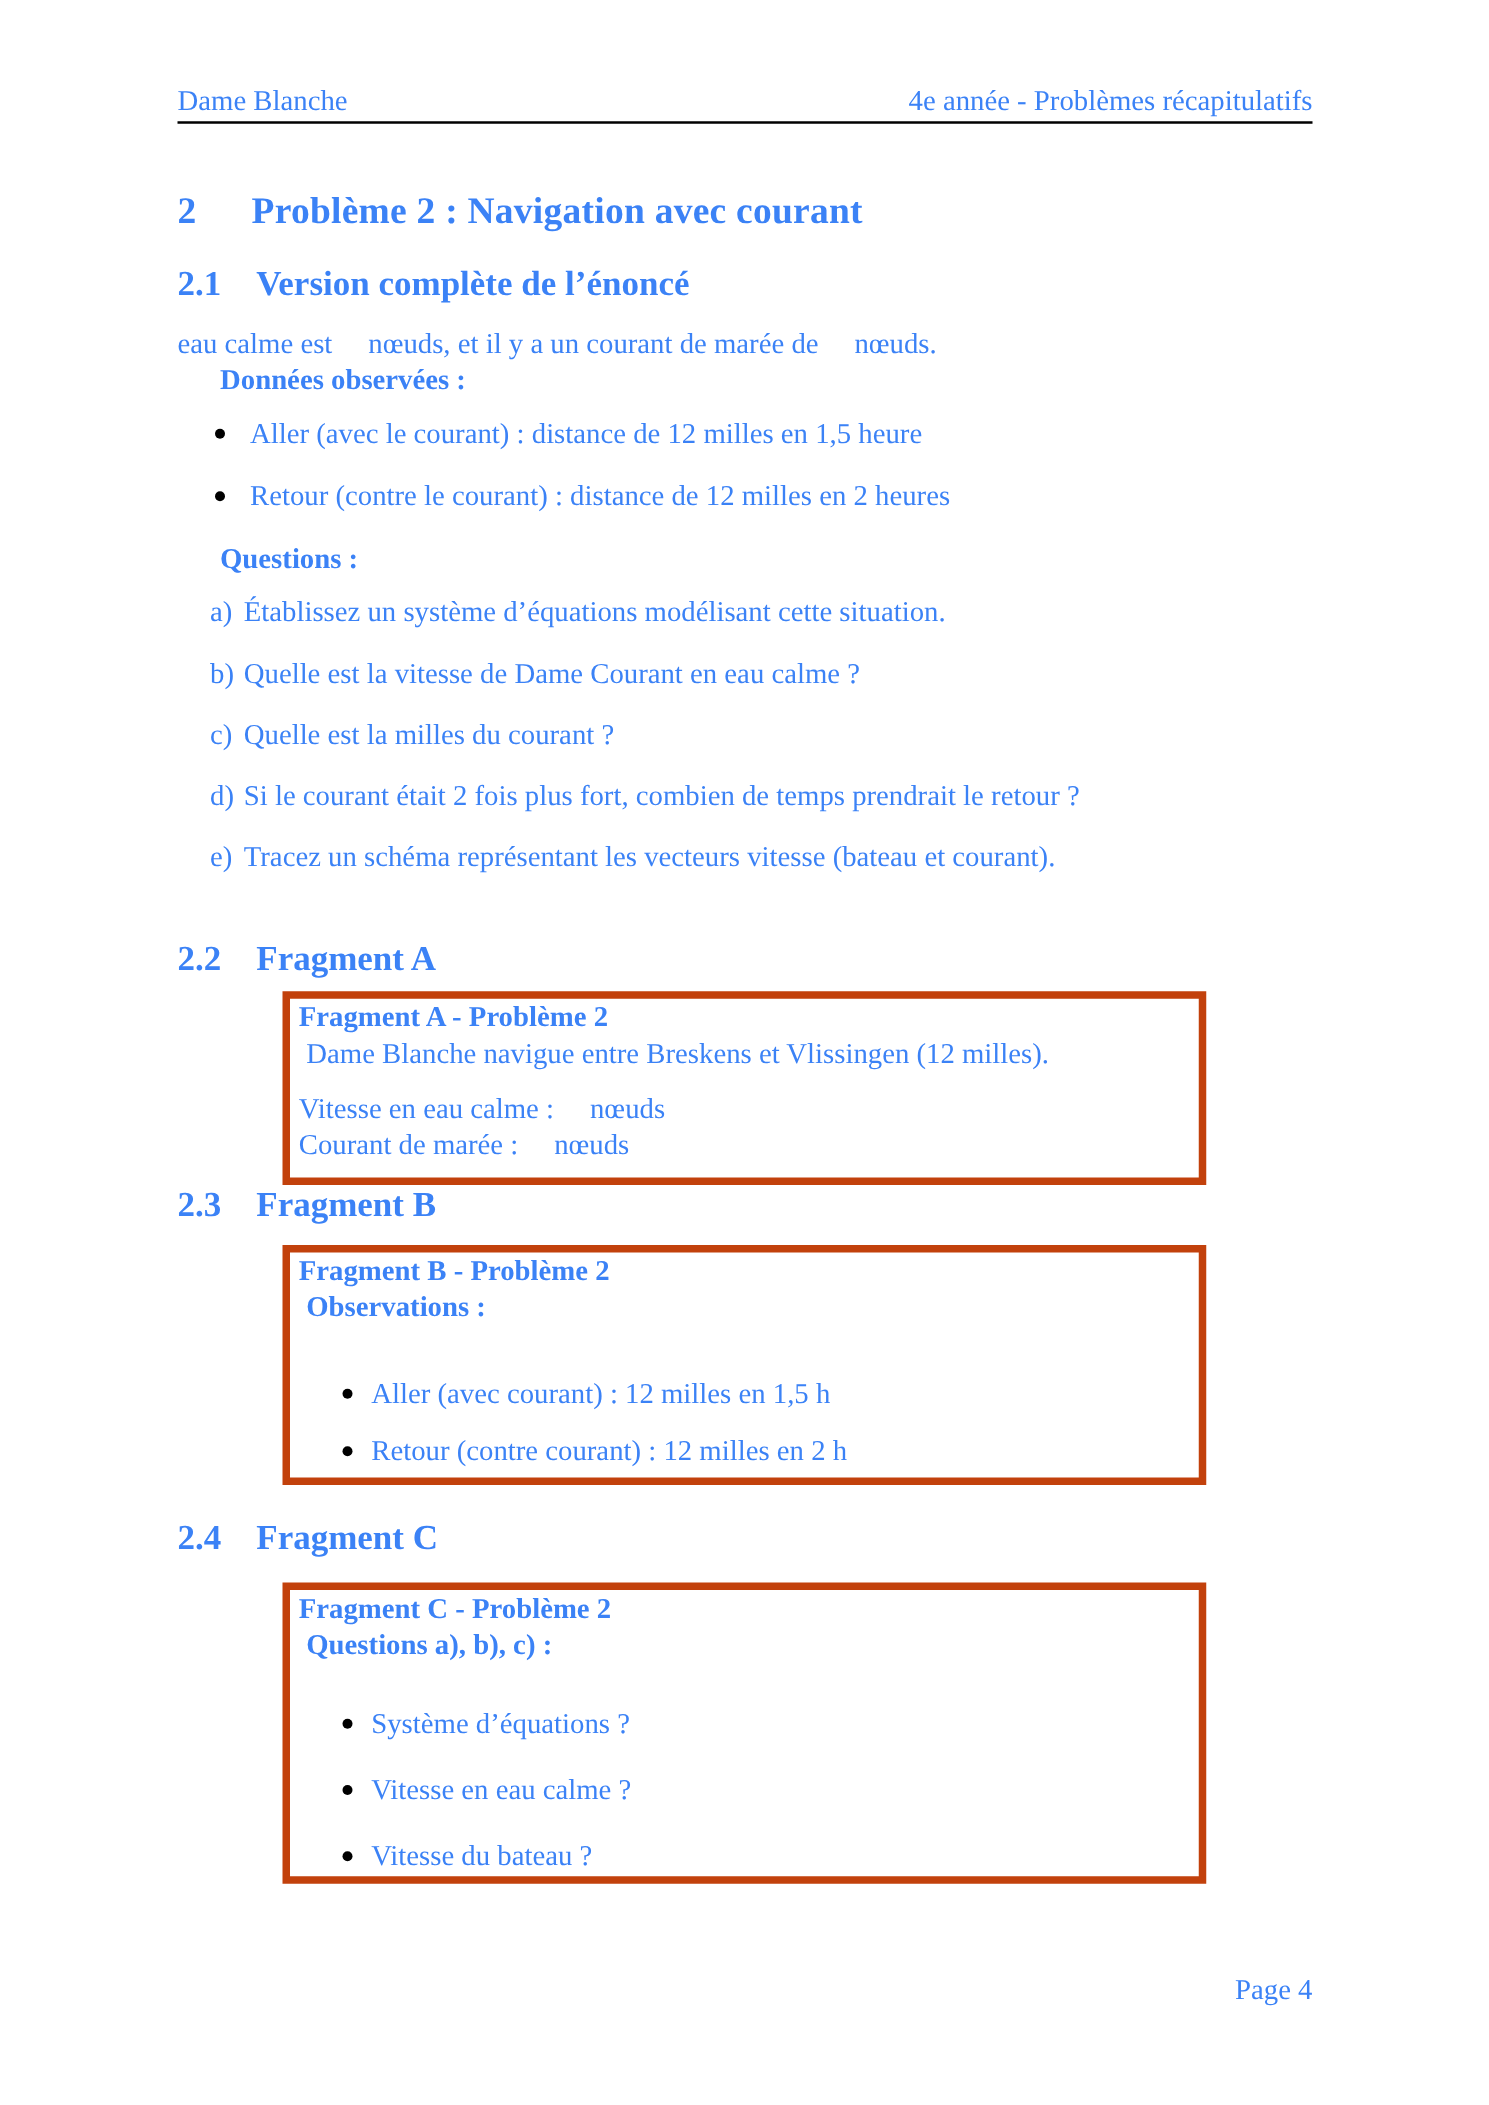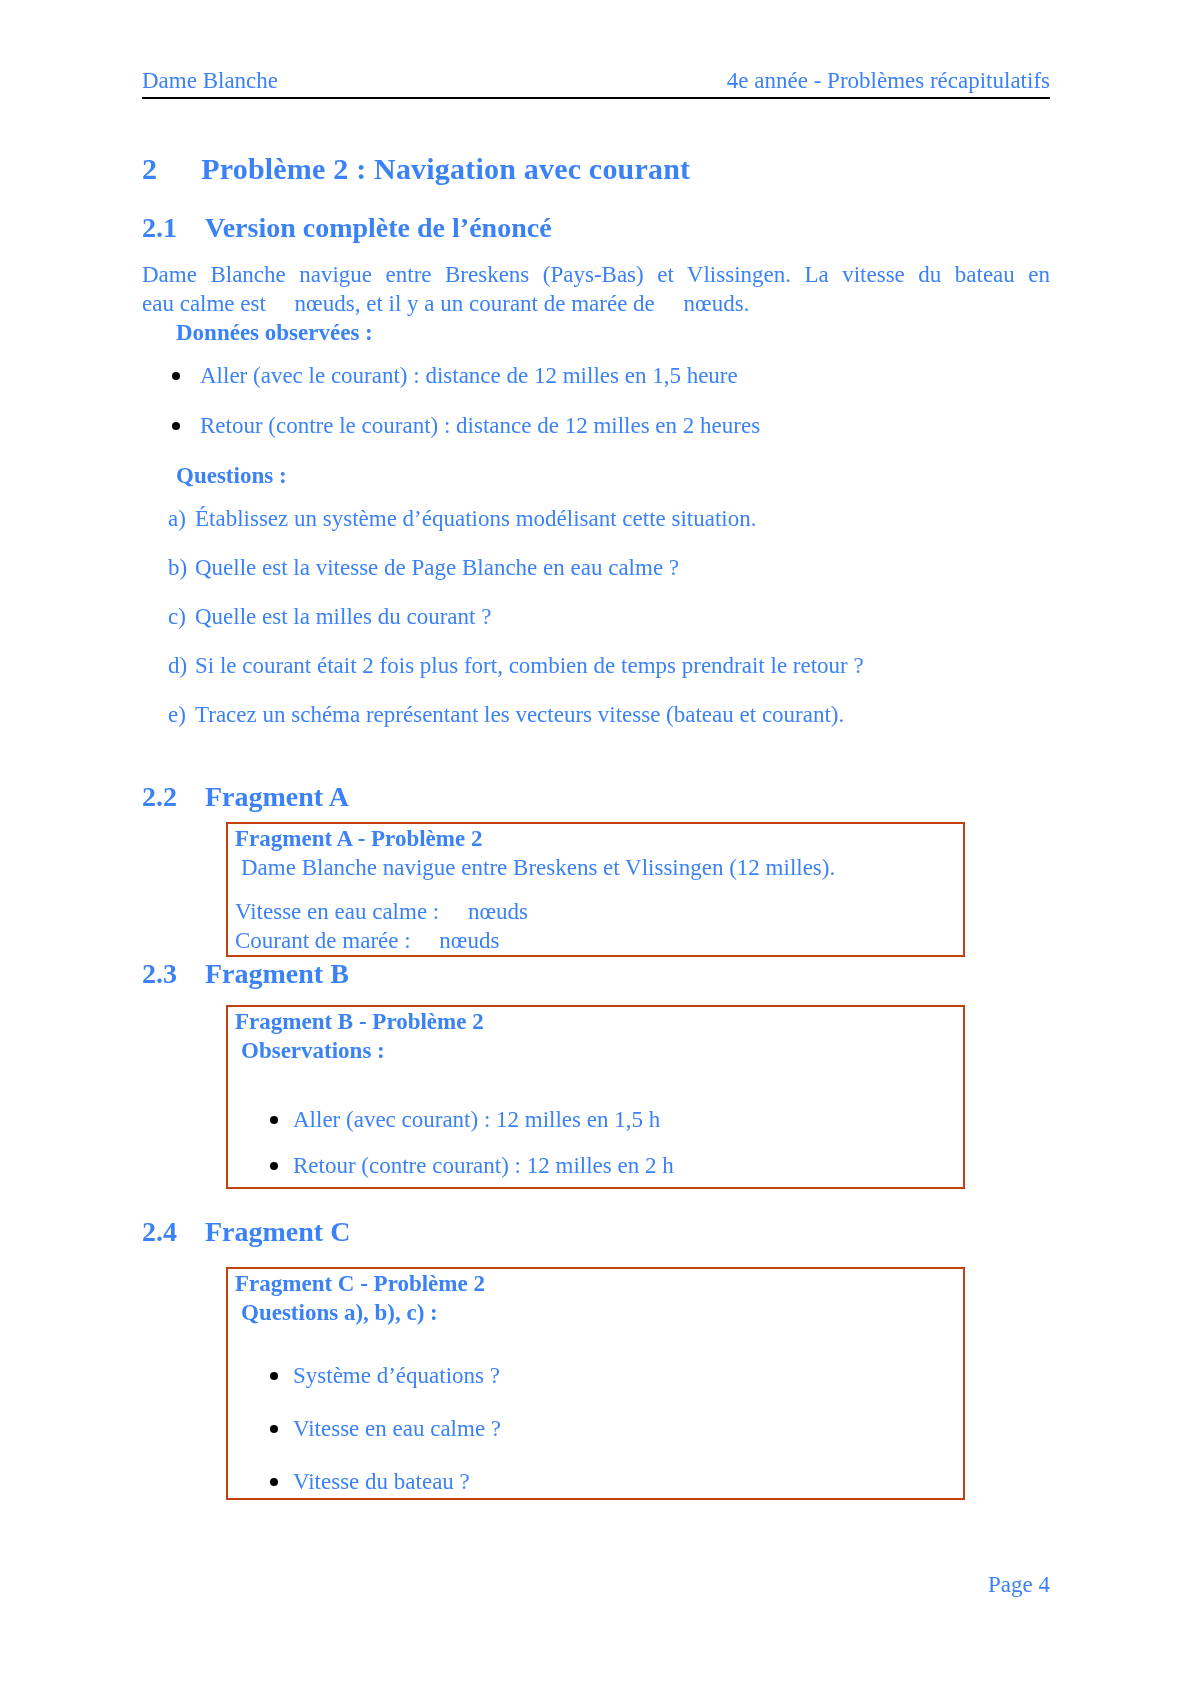--- a/index.html
+++ b/index.html
@@ -77,22 +77,22 @@
   }
   ol.qs { margin-top: 14px; }
   ol.qs > li { display: flex; padding-left: 26px; }
   ol.qs > li + li { margin-top: 20px; }
   .qlabel { flex: 0 0 27px; }
   
   .fragbox {
     box-sizing: border-box;
     margin-left: 84px;
     width: 739px;
-    border: 2px solid #c2410c;
-    padding: 0 8px 0 7px;
+    border: 6px solid #c2410c;
+    padding: 0 8px 12px 7px;
   }
   .fragbox .boxtitle { font-weight: bold; }
   .fragbox .lead { padding-left: 6px; }
   .box-a { margin-top: 8px; }
   .box-a .gapline { height: 15px; }
   .box-b { margin-top: 14px; padding-bottom: 7px; }
   .box-c { margin-top: 18px; padding-bottom: 2px; }
   ul.boxlist { margin-top: 40px; }
   ul.boxlist > li { display: flex; padding-left: 35px; }
   ul.boxlist > li .dot { margin-right: 15px; }
@@ -119,21 +119,20 @@
 
     <h1 class="section">
       <span class="secnum">2</span><span>Problème 2 : Navigation avec courant</span>
     </h1>
 
     <h2 class="subsection s21">
       <span class="secnum">2.1</span><span>Version complète de l’énoncé</span>
     </h2>
 
     <div class="para">
-      <span class="jline">Dame Blanche navigue entre Breskens (Pays-Bas) et Vlissingen. La vitesse du bateau en</span>
       <span class="lline">eau calme est&nbsp;&nbsp;&nbsp;&nbsp; nœuds, et il y a un courant de marée de&nbsp;&nbsp;&nbsp;&nbsp; nœuds.</span>
     </div>
 
     <div class="sublabel">Données observées :</div>
 
     <ul class="plain obs">
       <li>
         <span class="dot"></span>
         <span>Aller (avec le courant) : distance de 12 milles en 1,5 heure</span>
       </li>
@@ -145,21 +144,21 @@
 
     <div class="sublabel questionslabel">Questions :</div>
 
     <ol class="plain qs">
       <li>
         <span class="qlabel">a)</span>
         <span>Établissez un système d’équations modélisant cette situation.</span>
       </li>
       <li>
         <span class="qlabel">b)</span>
-        <span>Quelle est la vitesse de Page Blanche en eau calme ?</span>
+        <span>Quelle est la vitesse de Dame Courant en eau calme ?</span>
       </li>
       <li>
         <span class="qlabel">c)</span>
         <span>Quelle est la milles du courant ?</span>
       </li>
       <li>
         <span class="qlabel">d)</span>
         <span>Si le courant était 2 fois plus fort, combien de temps prendrait le retour ?</span>
       </li>
       <li>

